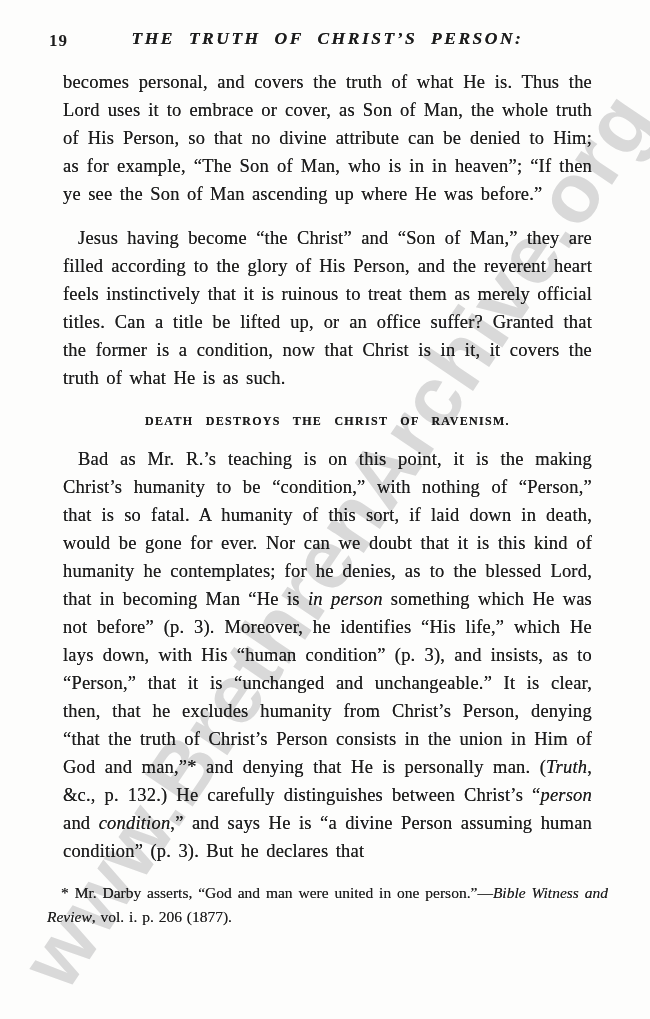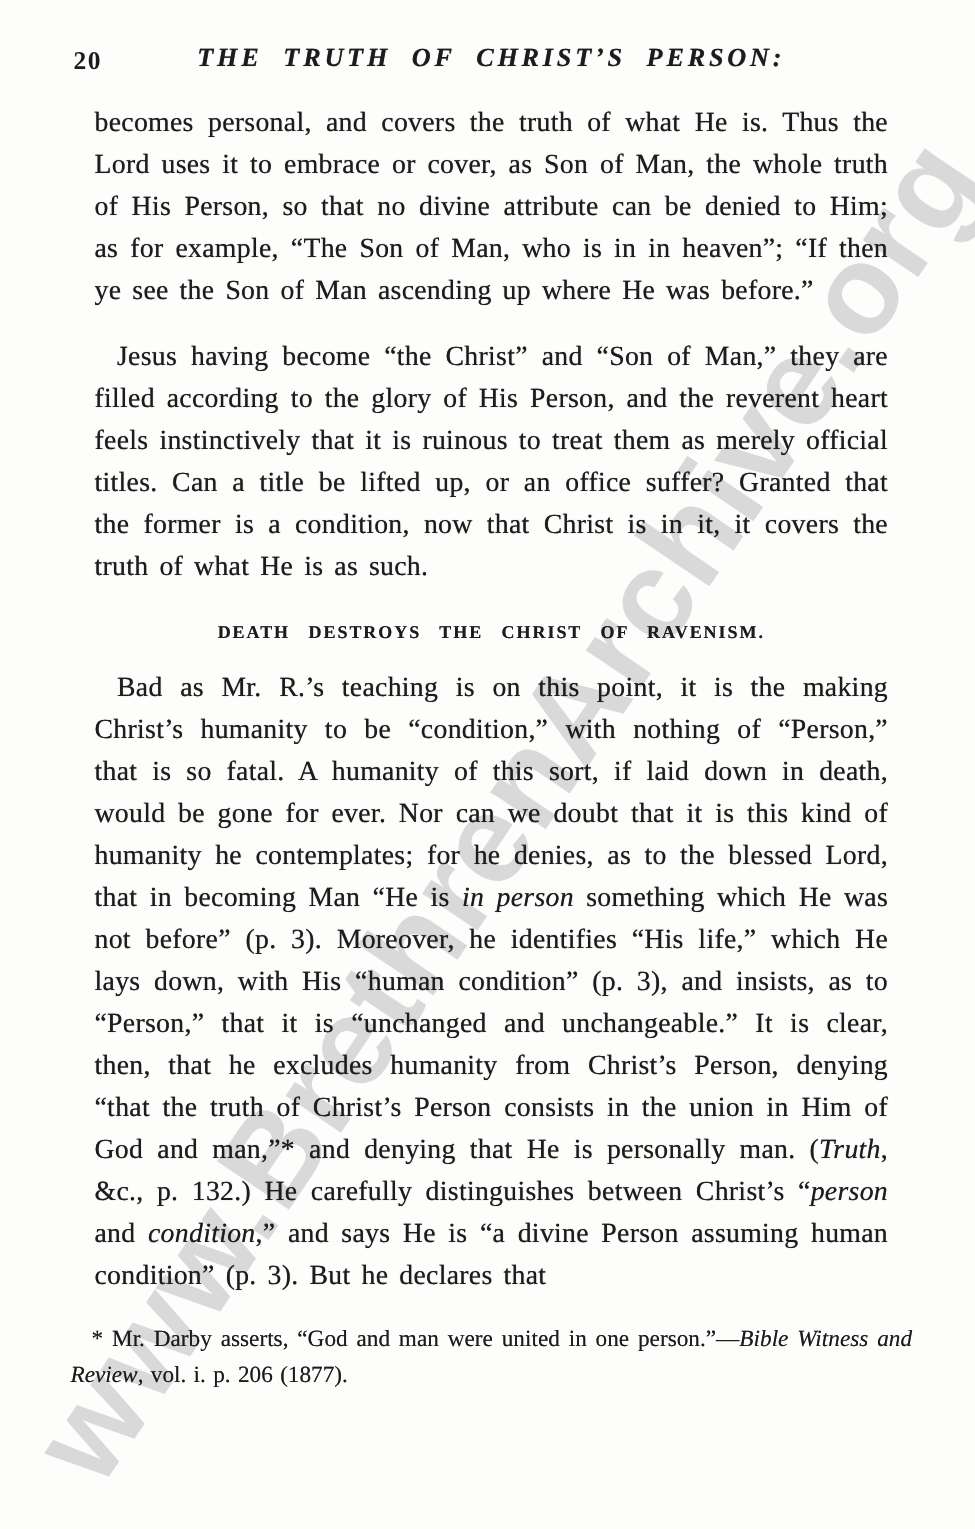--- a/index.html
+++ b/index.html
@@ -71,21 +71,21 @@
   }
   i { }
 </style>
 </head>
 <body>
 
 <div class="page">
   <div class="watermark">www.BrethrenArchive.org</div>
   <div class="content">
     <div class="header">
-      <span class="pagenum">20</span>
+      <span class="pagenum">19</span>
       <span class="running-title">THE TRUTH OF CHRIST’S PERSON:</span>
     </div>
     <p class="para">becomes personal, and covers the truth of what He is.  Thus the Lord uses it to embrace or cover, as Son of Man, the whole truth of His Person, so that no divine attribute can be denied to Him; as for example, “The Son of Man, who is in in heaven”; “If then ye see the Son of Man ascending up where He was before.”</p>
     <p class="para indent second">Jesus having become “the Christ” and “Son of Man,” they are filled according to the glory of His Person, and the reverent heart feels instinctively that it is ruinous to treat them as merely official titles.  Can a title be lifted up, or an office suffer?  Granted that the former is a condition, now that Christ is in it, it covers the truth of what He is as such.</p>
     <h2 class="section-heading">DEATH DESTROYS THE CHRIST OF RAVENISM.</h2>
     <p class="para indent"><span>Bad as Mr. R.’s teaching is on this point, it is the making Christ’s humanity to be “condition,” with nothing of “Person,” that is so fatal.  A humanity of this sort, if laid down in death, would be gone for ever.  Nor can we doubt that it is this kind of humanity he contemplates; for he denies, as to the blessed Lord, that in becoming Man “He is </span><i>in person</i><span> something which He was not before” (p. 3).  Moreover, he identifies “His life,” which He lays down, with His “human condition” (p. 3), and insists, as to “Person,” that it is “unchanged and unchangeable.”  It is clear, then, that he excludes humanity from Christ’s Person, denying “that the truth of Christ’s Person consists in the union in Him of God and man,”* and denying that He is personally man. (</span><i>Truth</i><span>, &amp;c., p. 132.)  He carefully distinguishes between Christ’s “</span><i>person</i><span> and </span><i>condition</i><span>,” and says He is “a divine Person assuming human condition” (p. 3).  But he declares that</span></p>
     <div class="footnote"><span>* Mr. Darby asserts, “God and man were united in one person.”—</span><i>Bible Witness and Review</i><span>, vol. i. p. 206 (1877).</span></div>
   </div>
 </div>
 

